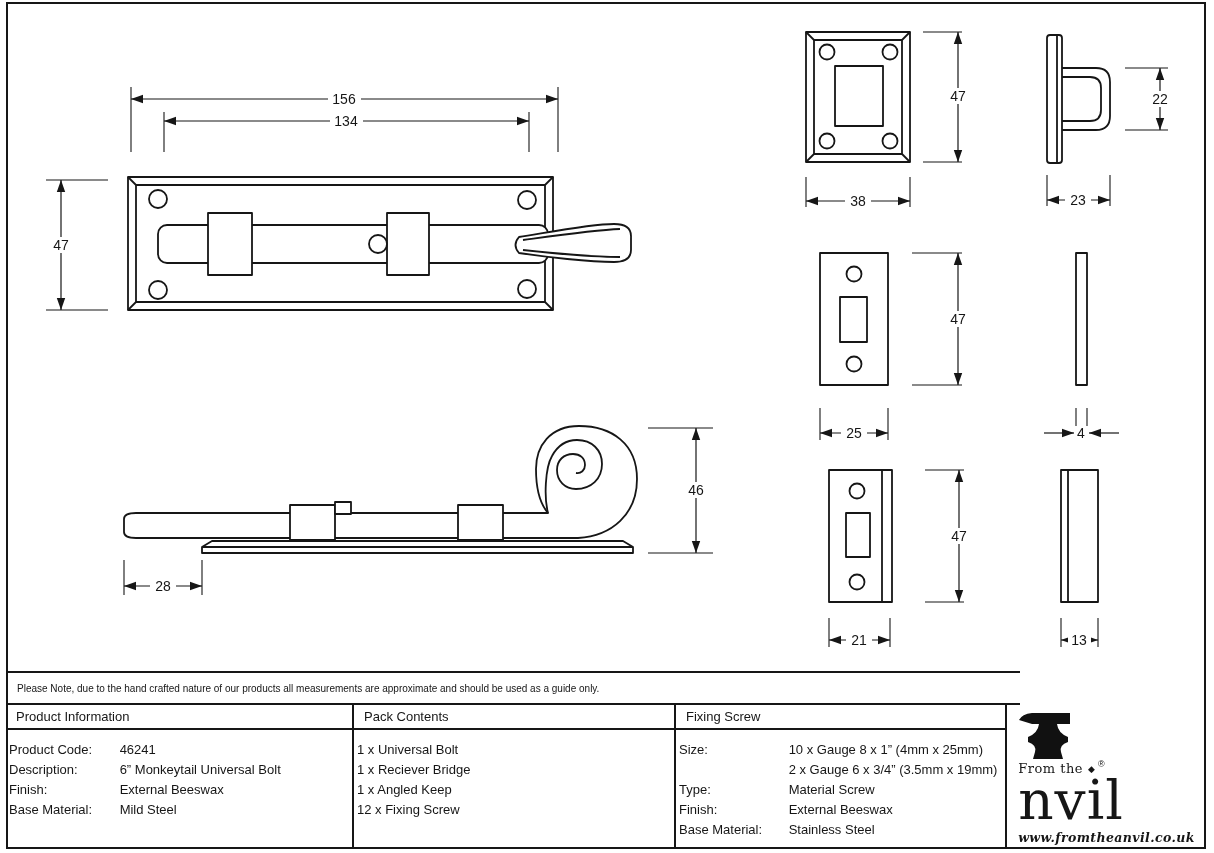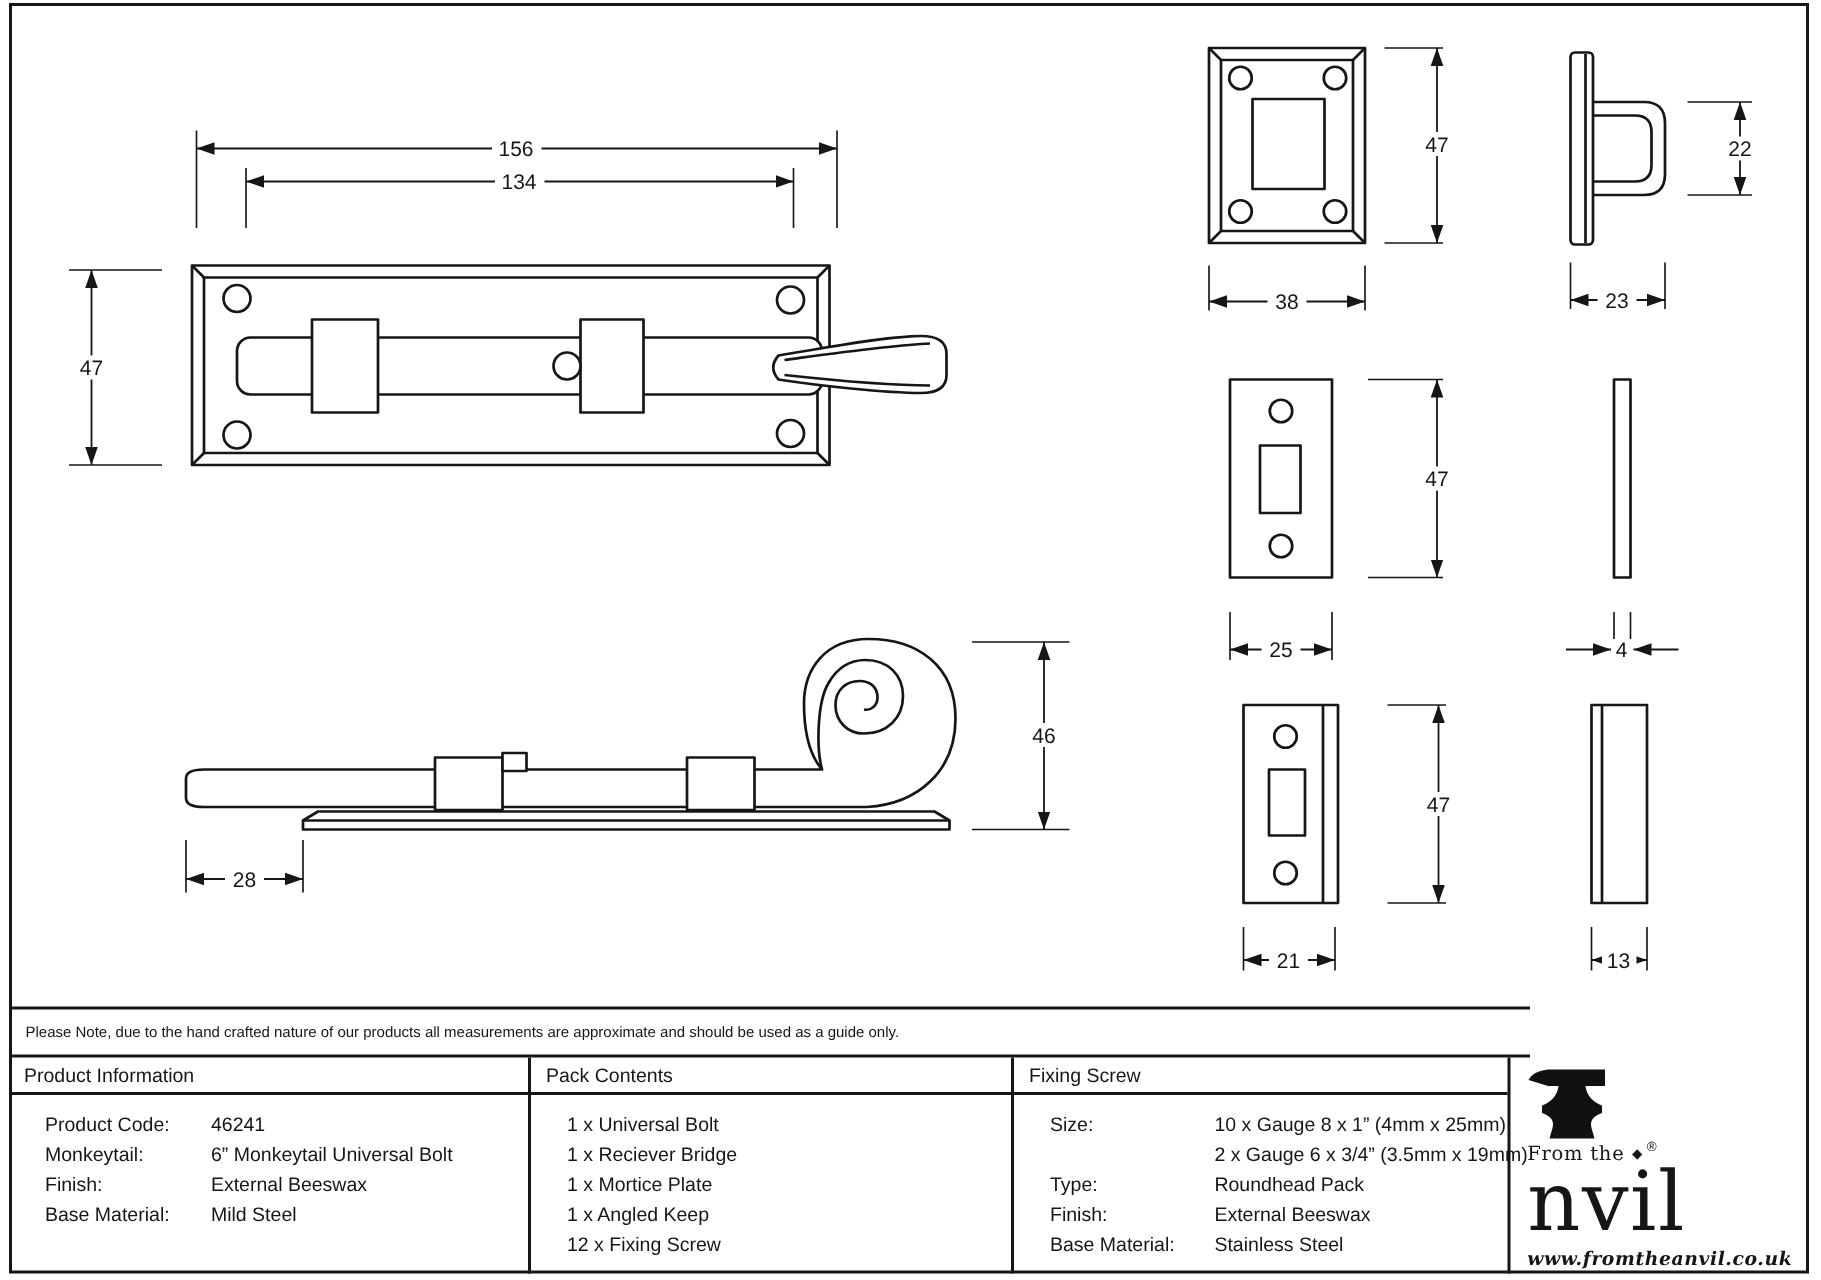--- a/index.html
+++ b/index.html
@@ -13,21 +13,21 @@
   svg .dimtxt{font-family:"Liberation Sans",sans-serif;font-size:14px;fill:#161616;text-anchor:middle;}
   svg .lblbg{fill:#fff;}
   .note{position:absolute;left:6px;top:671px;width:1014px;height:34px;border-top:2px solid #161616;border-bottom:2px solid #161616;box-sizing:border-box;display:flex;align-items:center;padding-left:11px;font-size:10px;}
   .spec{position:absolute;left:6px;top:705px;width:1200px;height:164px;display:flex;font-size:13px;}
   .col{box-sizing:border-box;height:144px;}
   .c1{width:346px;}
   .c2{width:322px;border-left:2px solid #161616;}
   .c3{width:331px;border-left:2px solid #161616;}
   .c4{flex:1;border-left:2px solid #161616;display:flex;align-items:center;justify-content:center;}
   .hdr{height:25px;border-bottom:2px solid #161616;box-sizing:border-box;display:flex;align-items:center;padding-left:10px;}
-  .tbody{padding:10px 0 0 24px;}
+  .tbody{padding:10px 0 0 3px;}
   .trow{height:20px;line-height:20px;white-space:nowrap;}
   .plbl{display:inline-block;width:107px;}
   .flbl{display:inline-block;width:106px;}
   .logo{text-align:center;line-height:1;}
   .logo-main{display:flex;align-items:flex-start;justify-content:center;flex-direction:column;}
   .logo-right{text-align:left;}
   .fromthe{font-family:"DejaVu Serif",serif;font-size:13px;letter-spacing:0.5px;}
   .diamond{font-size:9px;vertical-align:1px;padding-left:5px;}
   .reg{font-size:9px;vertical-align:6px;padding-left:3px;}
   .nvil{font-family:"DejaVu Serif",serif;font-size:55px;margin-top:-2px;letter-spacing:1px;}
@@ -241,59 +241,58 @@
 
 <div class="spec">
   <div class="col c1">
     <div class="hdr">Product Information</div>
     <div class="tbody">
       <div class="trow">
         <span class="plbl">Product Code:</span>
         <span>46241</span>
       </div>
       <div class="trow">
-        <span class="plbl">Monkeytail:</span>
+        <span class="plbl">Description:</span>
         <span>6” Monkeytail Universal Bolt</span>
       </div>
       <div class="trow">
         <span class="plbl">Finish:</span>
         <span>External Beeswax</span>
       </div>
       <div class="trow">
         <span class="plbl">Base Material:</span>
         <span>Mild Steel</span>
       </div>
     </div>
   </div>
 
   <div class="col c2">
     <div class="hdr">Pack Contents</div>
     <div class="tbody">
       <div class="trow">1 x Universal Bolt</div>
       <div class="trow">1 x Reciever Bridge</div>
-      <div class="trow">1 x Mortice Plate</div>
       <div class="trow">1 x Angled Keep</div>
       <div class="trow">12 x Fixing Screw</div>
     </div>
   </div>
 
   <div class="col c3">
     <div class="hdr">Fixing Screw</div>
     <div class="tbody">
       <div class="trow">
         <span class="flbl">Size:</span>
         <span>10 x Gauge 8 x 1” (4mm x 25mm)</span>
       </div>
       <div class="trow">
         <span class="flbl"></span>
         <span>2 x Gauge 6 x 3/4” (3.5mm x 19mm)</span>
       </div>
       <div class="trow">
         <span class="flbl">Type:</span>
-        <span>Roundhead Pack</span>
+        <span>Material Screw</span>
       </div>
       <div class="trow">
         <span class="flbl">Finish:</span>
         <span>External Beeswax</span>
       </div>
       <div class="trow">
         <span class="flbl">Base Material:</span>
         <span>Stainless Steel</span>
       </div>
     </div>

